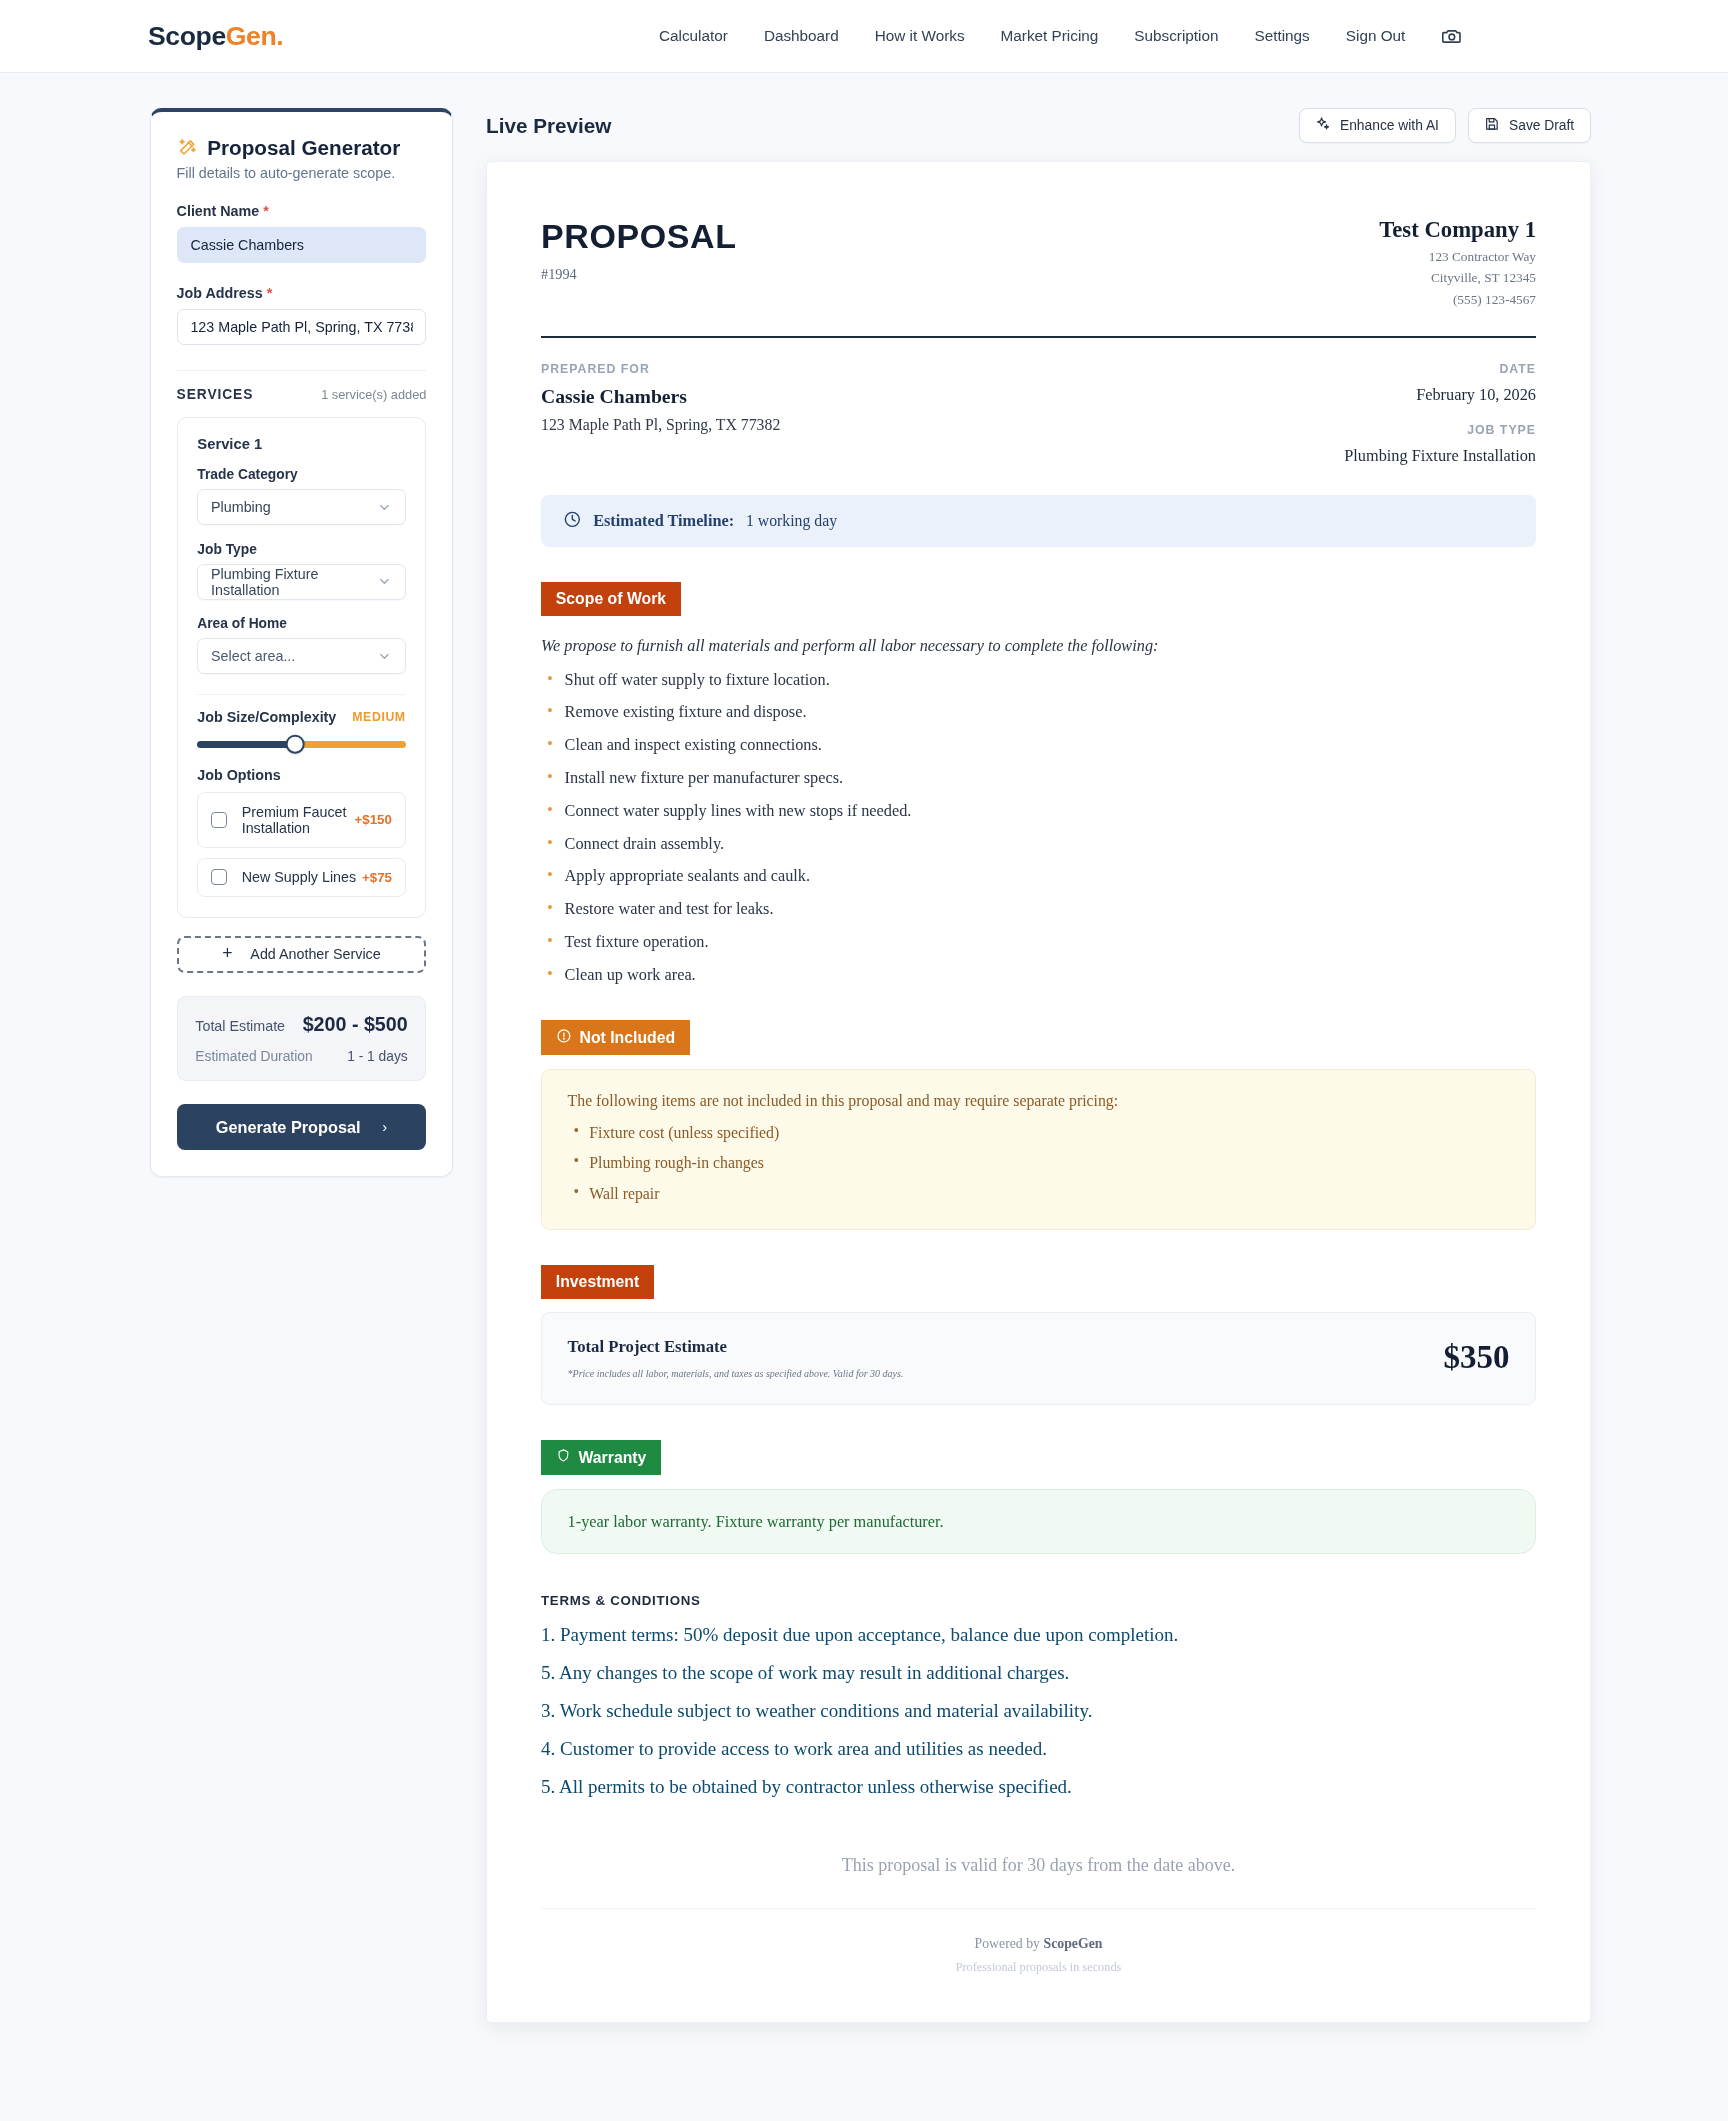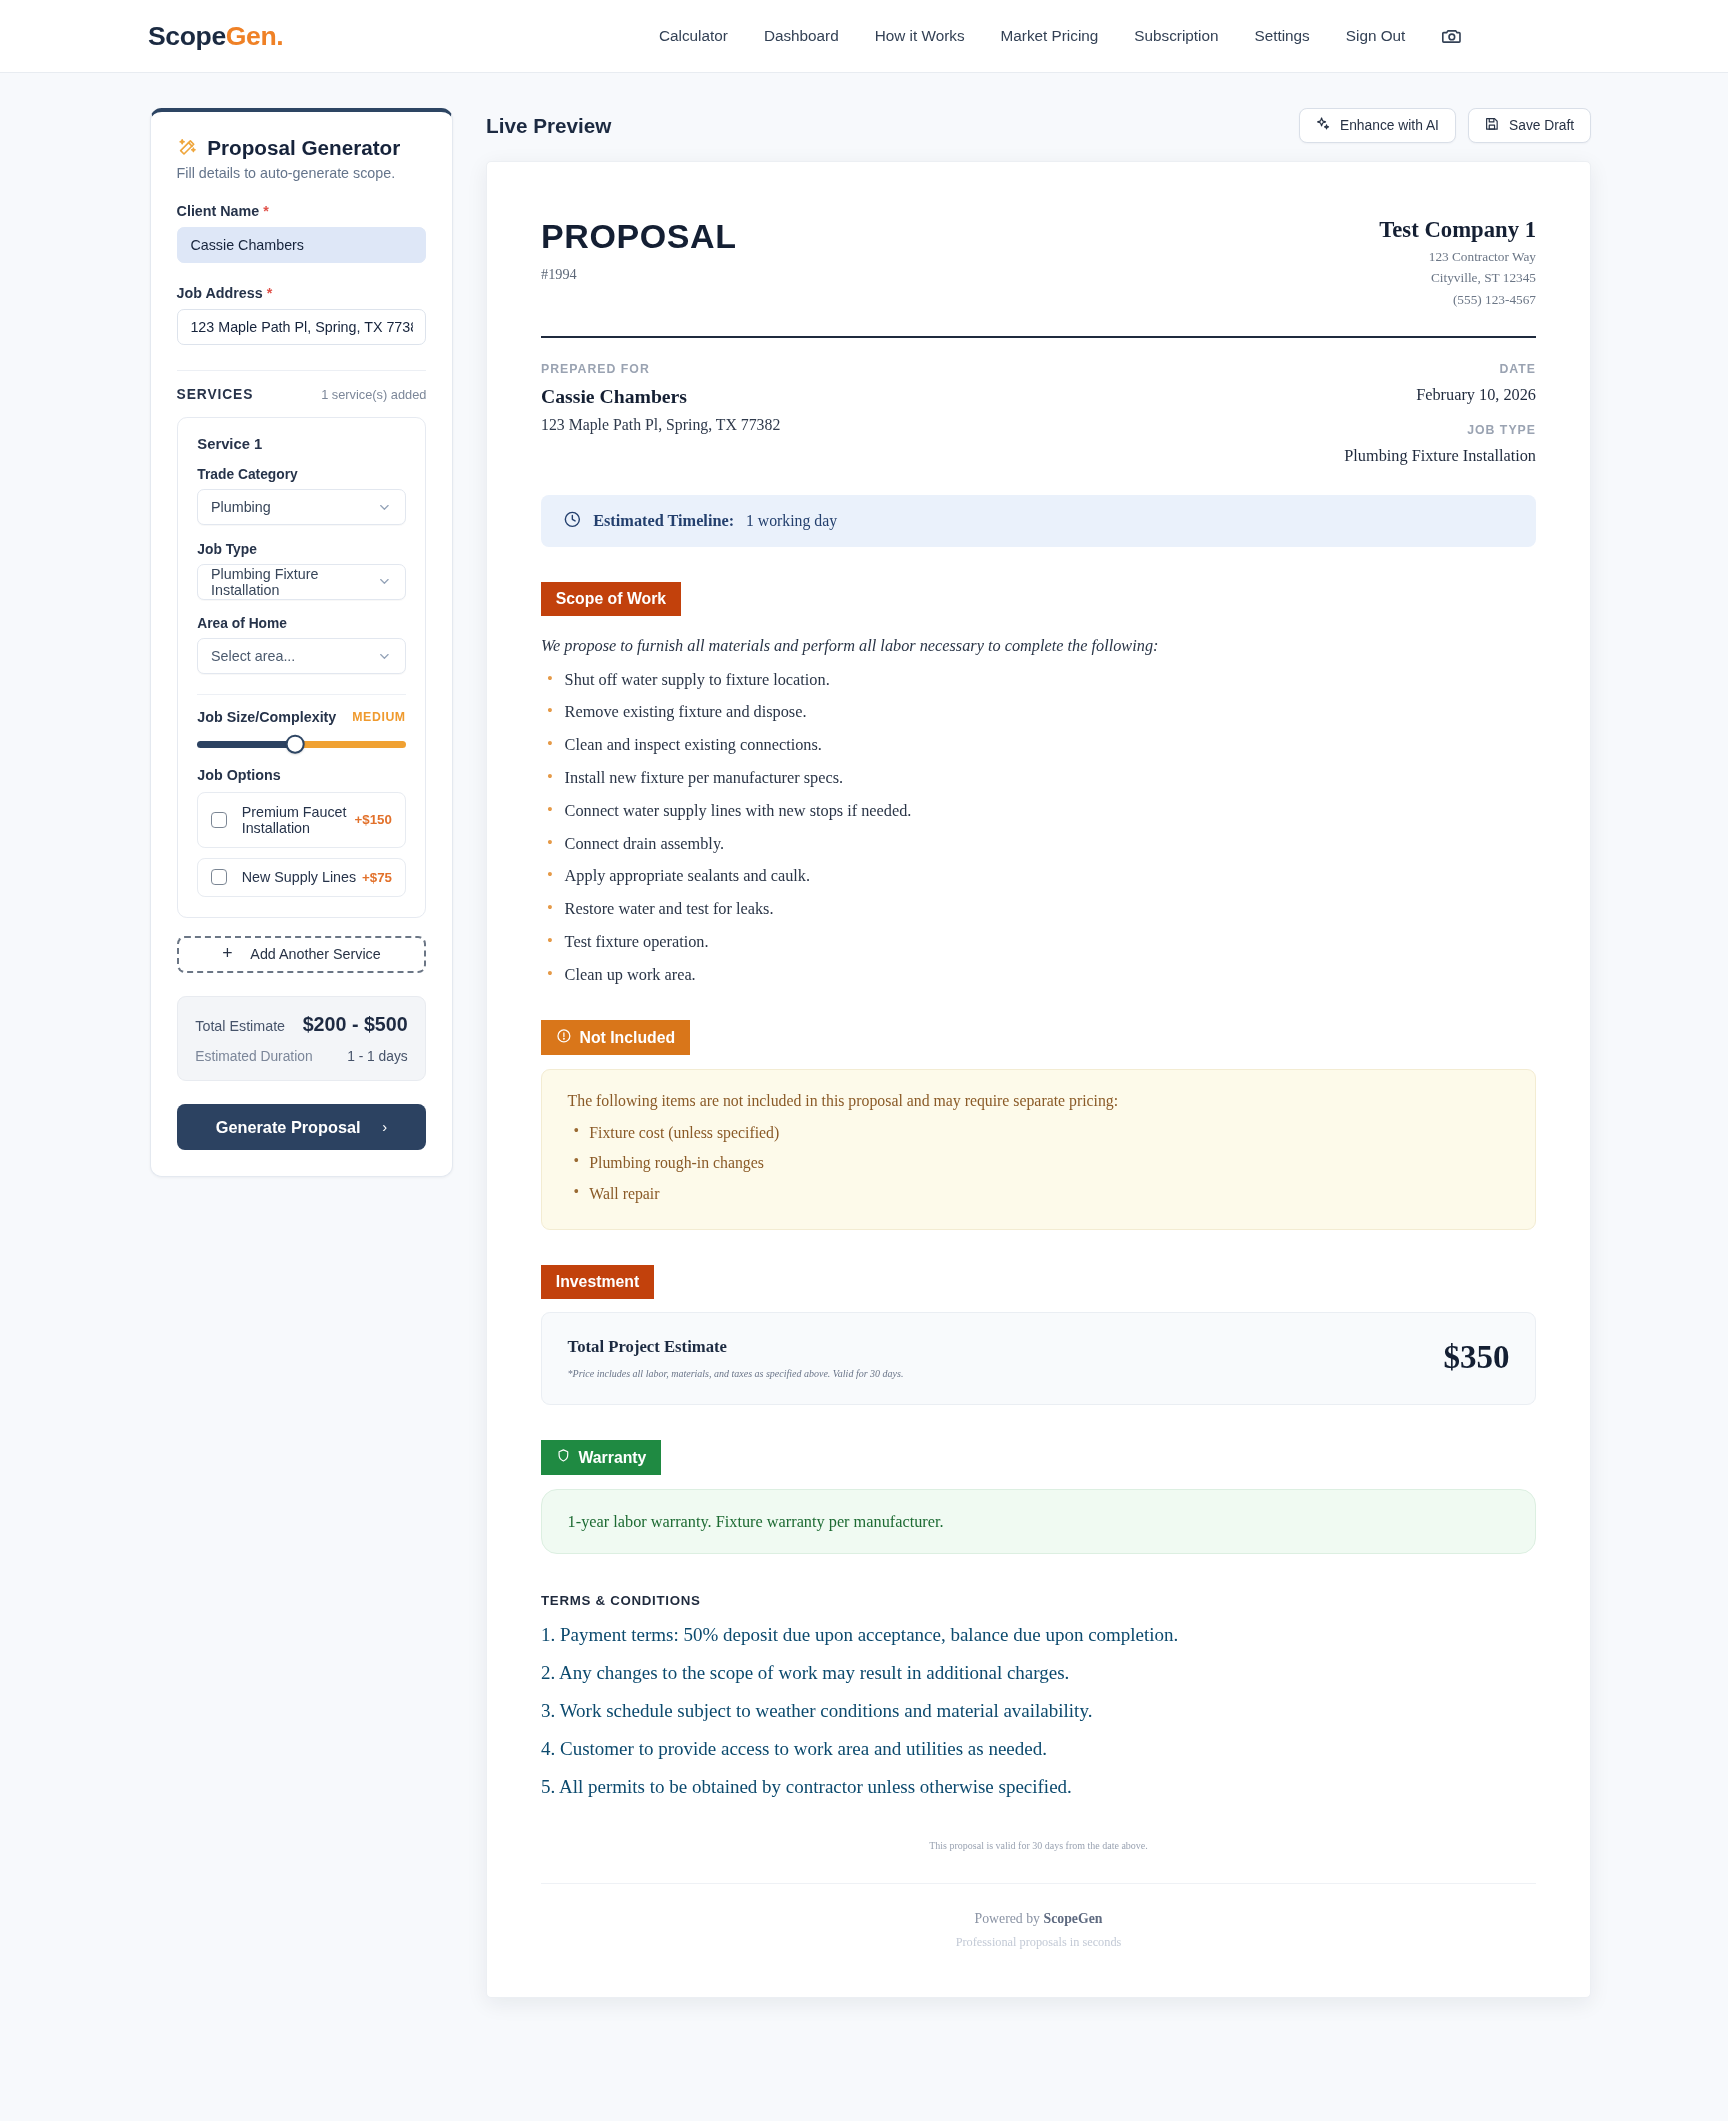--- a/index.html
+++ b/index.html
@@ -319,21 +319,21 @@
     border-radius: 16px;
     padding: 21.7px 25.6px;
     font-size: 16.3px;
     color: #1d6b33;
   }
 
   .terms { margin-top: 39px; }
   .terms-title { font-size: 13.3px; font-weight: bold; letter-spacing: 0.7px; color: #1f2a3d; font-family: "Liberation Sans", sans-serif; }
   .terms-list { list-style: none; margin-top: 10.8px; }
   .terms-list li { font-size: 19px; color: #0c4a6e; margin-top: 16px; }
-  .valid-note { text-align: center; font-size: 10px; color: #9aa3b2; margin-top: 42px; }
+  .valid-note { text-align: center; font-size: 18px; color: #9aa3b2; margin-top: 57px; }
   .foot-rule { height: 1px; background: #eef1f5; margin: 31.5px 0 27.6px 0; }
   .foot { text-align: center; }
   .foot-main { font-size: 13.8px; color: #8b94a5; }
   .foot-main b { color: #5e6a80; }
   .foot-sub { font-size: 12.3px; color: #c3cad6; margin-top: 7.9px; }
 </style>
 </head>
 <body>
 
 <div class="page">
@@ -617,21 +617,21 @@
             </span>
             <span>Warranty</span>
           </div>
           <div class="warr-box">1-year labor warranty. Fixture warranty per manufacturer.</div>
         </div>
 
         <div class="terms">
           <div class="terms-title">TERMS &amp; CONDITIONS</div>
           <ul class="terms-list">
             <li>1. Payment terms: 50% deposit due upon acceptance, balance due upon completion.</li>
-            <li>2. Any changes to the scope of work may result in additional charges.</li>
+            <li>5. Any changes to the scope of work may result in additional charges.</li>
             <li>3. Work schedule subject to weather conditions and material availability.</li>
             <li>4. Customer to provide access to work area and utilities as needed.</li>
             <li>5. All permits to be obtained by contractor unless otherwise specified.</li>
           </ul>
         </div>
 
         <div class="valid-note">This proposal is valid for 30 days from the date above.</div>
 
         <div class="foot-rule"></div>
 

